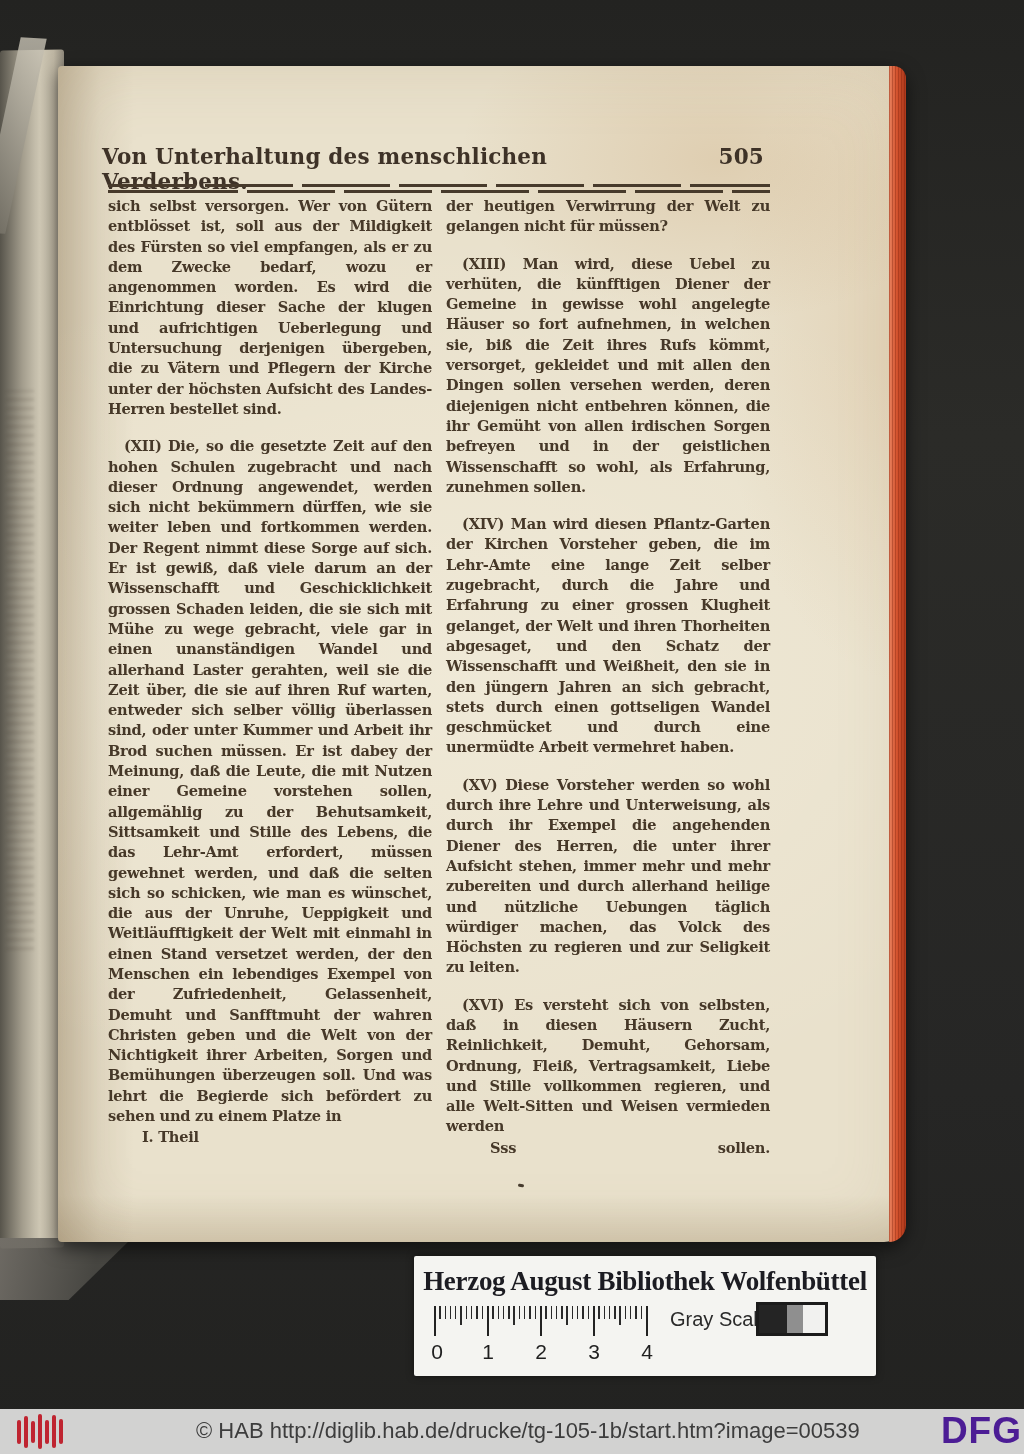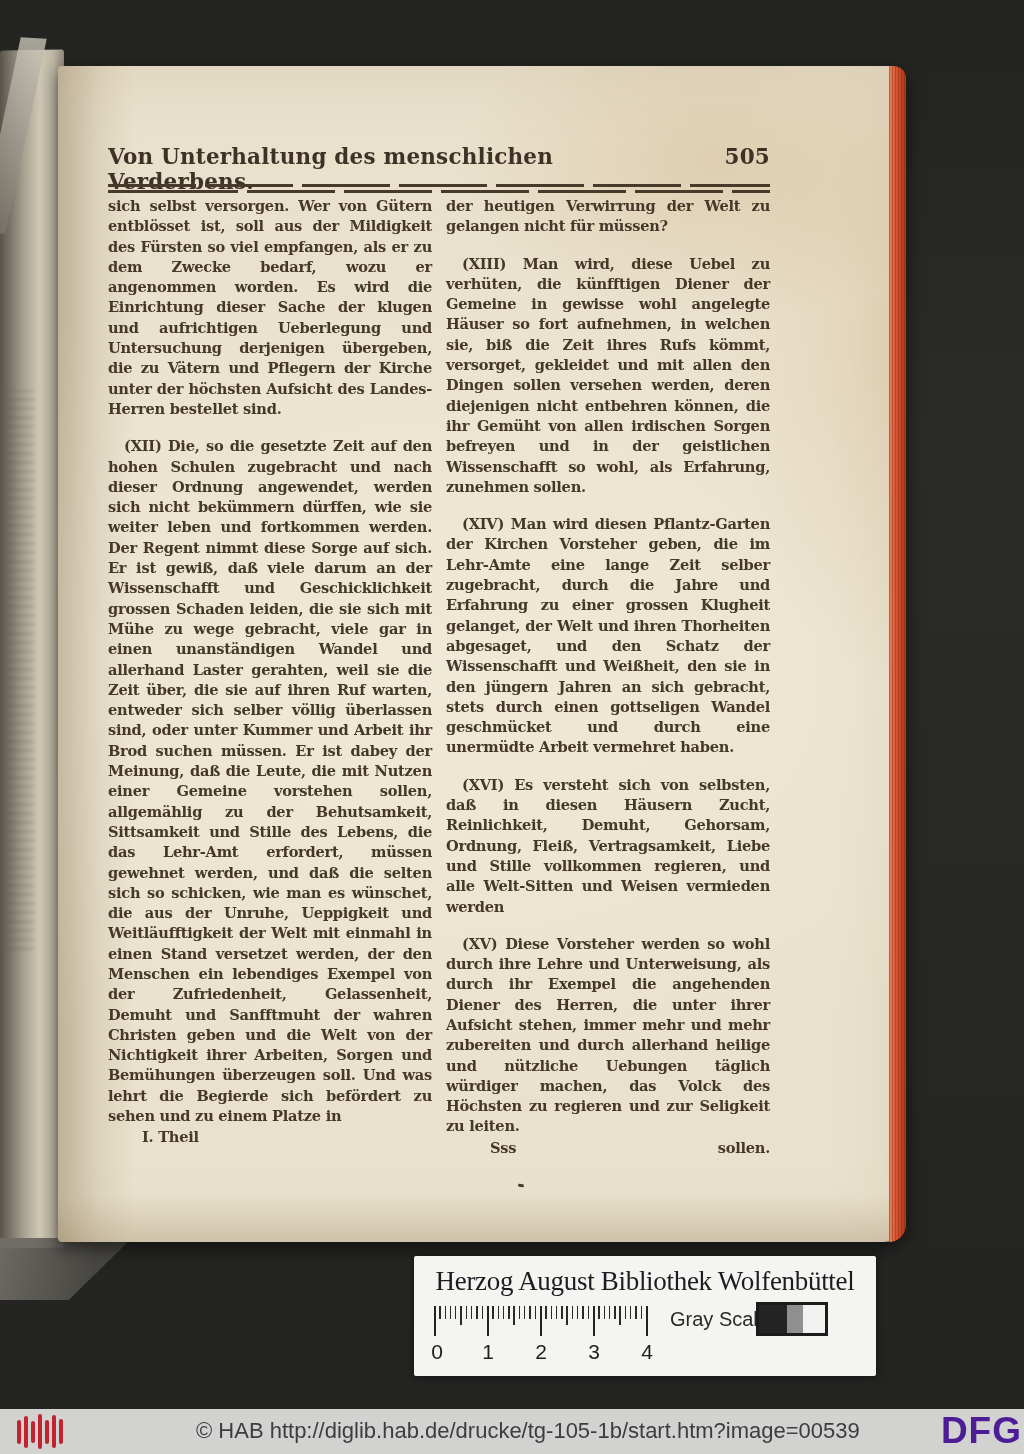--- a/index.html
+++ b/index.html
@@ -34,21 +34,21 @@
   .fore-edge{position:absolute;right:0;top:0;bottom:0;width:17px;
     border-radius:0 16px 22px 0;
     background:
       repeating-linear-gradient(90deg,rgba(120,30,10,.35) 0 1px,transparent 1px 3px),
       linear-gradient(90deg,#e8825f,#d4542f 45%,#b03a1c 92%);}
   .speck{position:absolute;background:#473c2e;border-radius:2px;}
   .speck1{left:460px;top:1118px;width:6px;height:3px;transform:rotate(12deg);}
   .speck2{left:300px;top:640px;width:3px;height:3px;opacity:.5;border-radius:50%;}
 
   
-  .page-header{position:absolute;left:50px;top:78px;width:662px;display:flex;
+  .page-header{position:absolute;left:44px;top:78px;width:662px;display:flex;
     justify-content:center;align-items:baseline;color:#3e3227;
     font-weight:bold;font-size:21.5px;letter-spacing:.2px;}
   .page-number{margin-left:51px;}
   .double-rule{position:absolute;left:50px;top:118px;width:662px;}
   .double-rule .bar{height:3px;background:repeating-linear-gradient(90deg,#473a2b 0 88px,transparent 88px 97px);}
   .double-rule .bar.b2{margin-top:3px;background-position:42px 0;}
 
   .columns{position:absolute;left:50px;top:130px;width:662px;display:flex;gap:14px;}
   .col{width:324px;color:#463828;font-size:14.6px;line-height:20.3px;
     font-weight:bold;text-align:justify;letter-spacing:-.25px;hyphens:auto;}
@@ -57,21 +57,21 @@
   .col-footer{margin-top:1px;padding-left:34px;}
   .sig-row{display:flex;margin-top:1px;}
   .sig-mark{margin-left:44px;}
   .catchword{margin-left:auto;}
 
   
   .label{position:absolute;left:414px;top:1256px;width:462px;height:120px;
     background:#f4f4f1;border-radius:2px;box-shadow:0 0 7px rgba(0,0,0,.55);
     font-family:"Liberation Sans", sans-serif;}
   .label-title{margin-top:10px;text-align:center;font-family:"Liberation Serif", serif;
-    font-weight:normal;font-size:27px;color:#1c1c22;letter-spacing:-.3px;}
+    font-weight:bold;font-size:27px;color:#1c1c22;letter-spacing:-.3px;}
   .ruler{position:absolute;left:20px;top:50px;width:222px;height:30px;}
   .ticks-minor,.ticks-half,.ticks-cm{position:absolute;left:0;top:0;width:215px;}
   .ticks-minor{height:13px;background:repeating-linear-gradient(90deg,#2a2a2a 0 1.3px,transparent 1.3px 5.3px);}
   .ticks-half{height:19px;background:repeating-linear-gradient(90deg,#2a2a2a 0 1.6px,transparent 1.6px 26.5px);}
   .ticks-cm{height:30px;background:repeating-linear-gradient(90deg,#222 0 2px,transparent 2px 53px);width:215px;}
   .ruler-numbers{position:absolute;left:20px;top:84px;width:230px;height:26px;
     font-size:21px;color:#1e1e1e;}
   .ruler-numbers span{position:absolute;width:20px;text-align:center;}
   .gray-scale-text{position:absolute;left:256px;top:52px;font-size:20px;color:#2a2a2a;}
   .gray-patch{position:absolute;left:342px;top:46px;width:72px;height:34px;
@@ -125,22 +125,22 @@
     <div class="columns">
       <div class="col">
         <p>sich selbst versorgen. Wer von Gütern entblösset ist, soll aus der Mildigkeit des Fürsten so viel empfangen, als er zu dem Zwecke bedarf, wozu er angenommen worden. Es wird die Einrichtung dieser Sache der klugen und aufrichtigen Ueberlegung und Untersuchung derjenigen übergeben, die zu Vätern und Pflegern der Kirche unter der höchsten Aufsicht des Landes-Herren bestellet sind.</p>
         <p>(XII) Die, so die gesetzte Zeit auf den hohen Schulen zugebracht und nach dieser Ordnung angewendet, werden sich nicht bekümmern dürffen, wie sie weiter leben und fortkommen werden. Der Regent nimmt diese Sorge auf sich. Er ist gewiß, daß viele darum an der Wissenschafft und Geschicklichkeit grossen Schaden leiden, die sie sich mit Mühe zu wege gebracht, viele gar in einen unanständigen Wandel und allerhand Laster gerahten, weil sie die Zeit über, die sie auf ihren Ruf warten, entweder sich selber völlig überlassen sind, oder unter Kummer und Arbeit ihr Brod suchen müssen. Er ist dabey der Meinung, daß die Leute, die mit Nutzen einer Gemeine vorstehen sollen, allgemählig zu der Behutsamkeit, Sittsamkeit und Stille des Lebens, die das Lehr-Amt erfordert, müssen gewehnet werden, und daß die selten sich so schicken, wie man es wünschet, die aus der Unruhe, Ueppigkeit und Weitläufftigkeit der Welt mit einmahl in einen Stand versetzet werden, der den Menschen ein lebendiges Exempel von der Zufriedenheit, Gelassenheit, Demuht und Sanfftmuht der wahren Christen geben und die Welt von der Nichtigkeit ihrer Arbeiten, Sorgen und Bemühungen überzeugen soll. Und was lehrt die Begierde sich befördert zu sehen und zu einem Platze in</p>
         <div class="col-footer">I. Theil</div>
       </div>
       <div class="col">
         <p>der heutigen Verwirrung der Welt zu gelangen nicht für müssen?</p>
         <p>(XIII) Man wird, diese Uebel zu verhüten, die künfftigen Diener der Gemeine in gewisse wohl angelegte Häuser so fort aufnehmen, in welchen sie, biß die Zeit ihres Rufs kömmt, versorget, gekleidet und mit allen den Dingen sollen versehen werden, deren diejenigen nicht entbehren können, die ihr Gemüht von allen irdischen Sorgen befreyen und in der geistlichen Wissenschafft so wohl, als Erfahrung, zunehmen sollen.</p>
         <p>(XIV) Man wird diesen Pflantz-Garten der Kirchen Vorsteher geben, die im Lehr-Amte eine lange Zeit selber zugebracht, durch die Jahre und Erfahrung zu einer grossen Klugheit gelanget, der Welt und ihren Thorheiten abgesaget, und den Schatz der Wissenschafft und Weißheit, den sie in den jüngern Jahren an sich gebracht, stets durch einen gottseligen Wandel geschmücket und durch eine unermüdte Arbeit vermehret haben.</p>
+        <p>(XV) Diese Vorsteher werden so wohl durch ihre Lehre und Unterweisung, als durch ihr Exempel die angehenden Diener des Herren, die unter ihrer Aufsicht stehen, immer mehr und mehr zubereiten und durch allerhand heilige und nützliche Uebungen täglich würdiger machen, das Volck des Höchsten zu regieren und zur Seligkeit zu leiten.</p>
         <p>(XVI) Es versteht sich von selbsten, daß in diesen Häusern Zucht, Reinlichkeit, Demuht, Gehorsam, Ordnung, Fleiß, Vertragsamkeit, Liebe und Stille vollkommen regieren, und alle Welt-Sitten und Weisen vermieden werden</p>
-        <p>(XV) Diese Vorsteher werden so wohl durch ihre Lehre und Unterweisung, als durch ihr Exempel die angehenden Diener des Herren, die unter ihrer Aufsicht stehen, immer mehr und mehr zubereiten und durch allerhand heilige und nützliche Uebungen täglich würdiger machen, das Volck des Höchsten zu regieren und zur Seligkeit zu leiten.</p>
         <div class="sig-row">
           <span class="sig-mark">Sss</span>
           <span class="catchword">sollen.</span>
         </div>
       </div>
     </div>
 
     <span class="speck speck1"></span>
     <span class="speck speck2"></span>
   </div>

